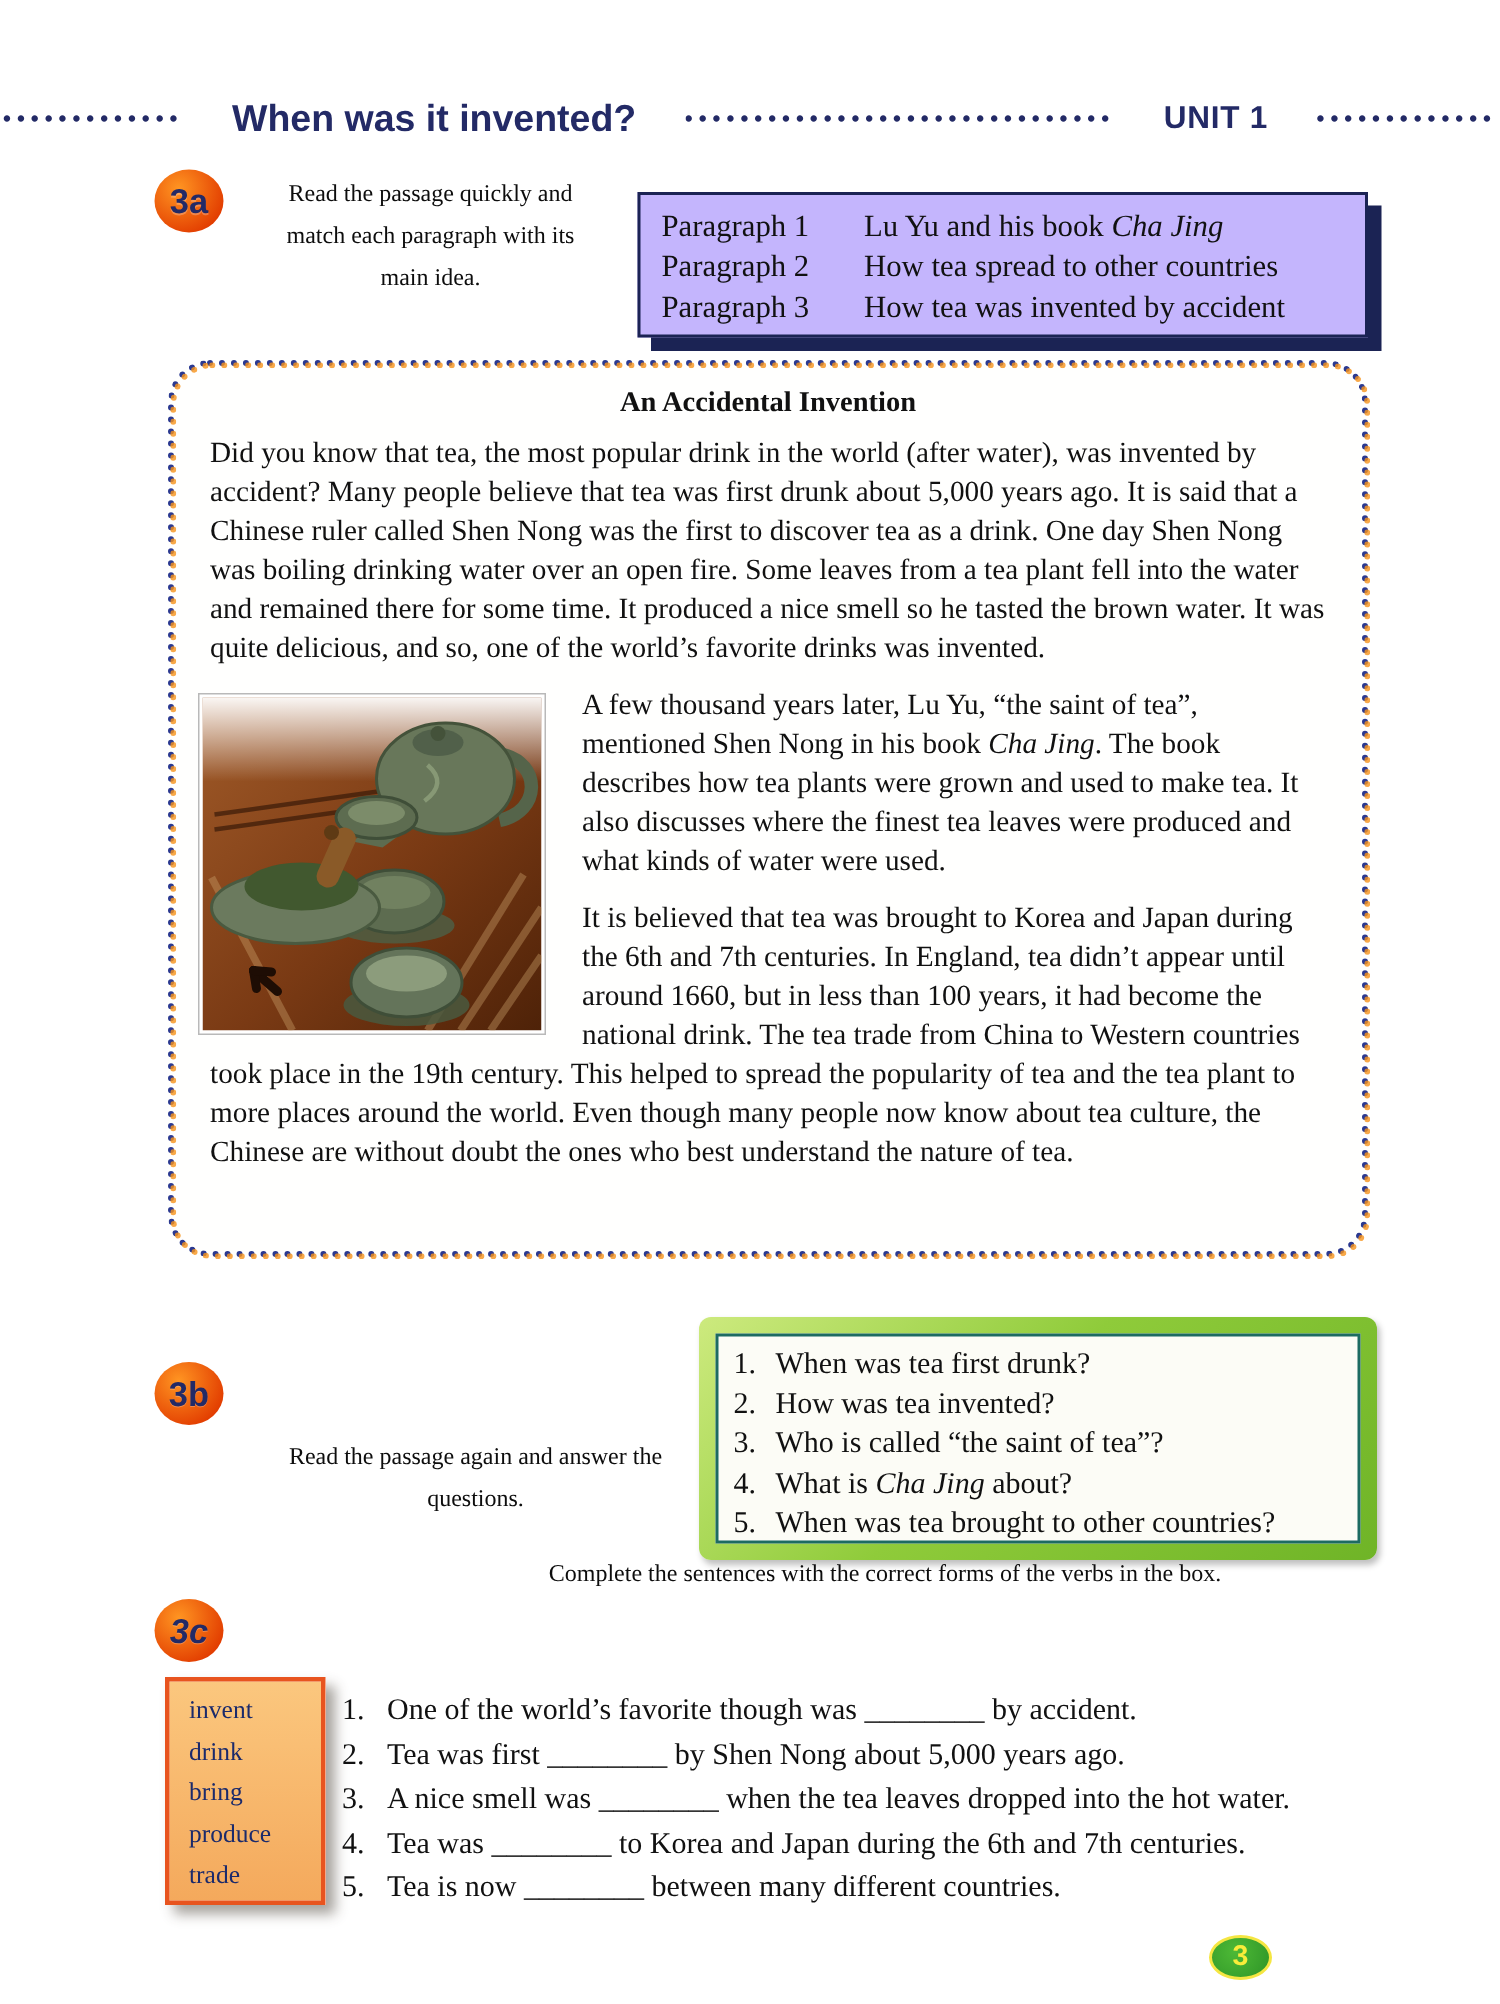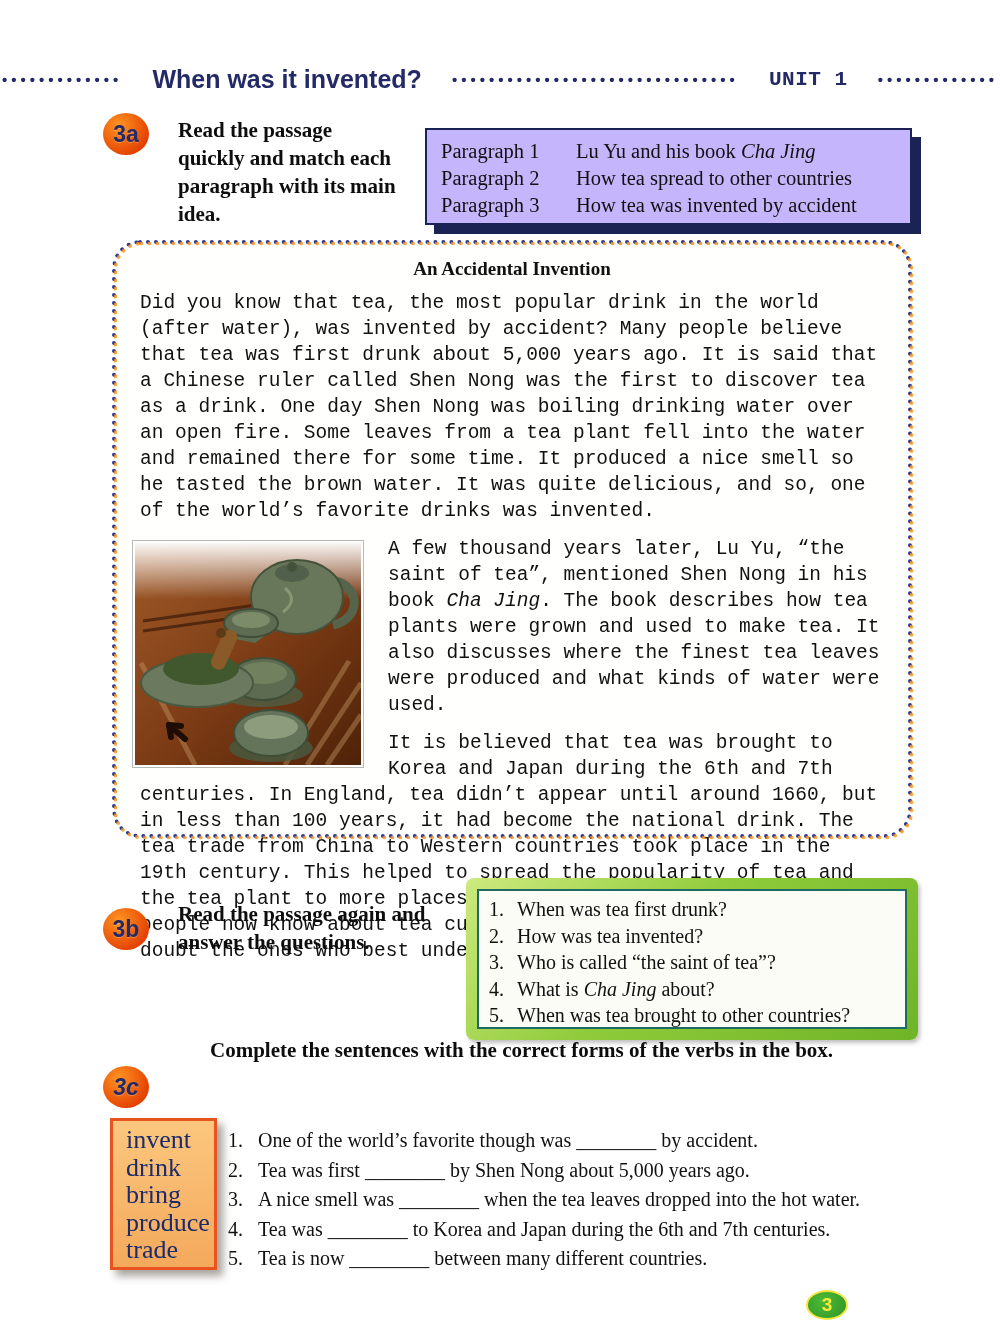--- a/index.html
+++ b/index.html
@@ -10,31 +10,31 @@
   }
   
   .header{
     position:absolute;top:64px;left:0;right:0;height:30px;
     display:flex;align-items:center;justify-content:space-between;
     padding:0 2px;white-space:nowrap;
     font-family:"Liberation Sans", sans-serif;font-weight:bold;color:#232a66;
   }
   .dots{font-size:15px;letter-spacing:4px;color:#232a66;overflow:hidden;}
   .hdr-title{font-size:25px;color:#232a66;margin:0 6px;}
-  .hdr-unit{font-size:21px;letter-spacing:0.5px;margin:0 6px;font-family:Liberation Mono, monospace;}
+  .hdr-unit{font-size:21px;letter-spacing:0.5px;margin:0 6px;}
   
   .badge{
     position:absolute;width:46px;height:42px;border-radius:50%;
     background:radial-gradient(circle at 35% 30%, #ff9522, #e23c00 78%);
     display:flex;align-items:center;justify-content:center;
     font-family:"Liberation Sans", sans-serif;font-weight:bold;
     font-size:23px;color:#232a66;text-shadow:0 1px 0 rgba(255,255,255,.25);
   }
   .instr{
-    position:absolute;font-weight:bold;font-size:21px;line-height:28px;color:#0d0d0d;
+    position:absolute;font-weight:normal;font-size:16px;line-height:28px;color:#0d0d0d;text-align:center;
   }
   
   .match-box{
     position:absolute;left:425px;top:128px;width:487px;height:97px;
     background:#c4b5fd;border:2px solid #1b2354;
     box-shadow:9px 9px 0 0 #1b2354;
     padding:8px 0 0 14px;box-sizing:border-box;
   }
   .match-row{display:grid;grid-template-columns:135px 1fr;font-size:20.5px;line-height:27px;}
   
@@ -43,21 +43,21 @@
     border:4px dotted #2b3990;border-radius:28px;
     background:#fffffe;
     padding:12px 24px 0 24px;box-sizing:border-box;
   }
   .passage-box::after{
     content:"";position:absolute;inset:-4px;border:4px dotted #f7941d;
     border-radius:28px;pointer-events:none;opacity:.8;
     transform:translate(1.5px,1.5px);
   }
   .passage-title{text-align:center;font-weight:bold;font-size:19px;margin:2px 0 10px 0;}
-  .passage p{font-size:19.5px;line-height:26px;margin:0 0 12px 0;font-family:Liberation Mono, monospace;}
+  .passage p{font-size:19.5px;line-height:26px;margin:0 0 12px 0;}
   .photo{
     float:left;width:232px;height:228px;margin:4px 24px 4px -8px;
     background:#fff;border:1px solid #b9b9b9;padding:2px;box-sizing:border-box;
   }
   .photo svg{width:100%;height:100%;display:block;}
   
   .qbox-outer{
     position:absolute;left:466px;top:878px;width:452px;height:162px;
     background:linear-gradient(135deg,#cdea7e 0%,#8fcb3a 45%,#6fb427 100%);
     border-radius:8px;padding:11px;box-sizing:border-box;
@@ -68,21 +68,21 @@
     box-sizing:border-box;padding:5px 10px;
   }
   .q-row{display:grid;grid-template-columns:28px 1fr;font-size:20px;line-height:26.5px;}
   
   .verb-box{
     position:absolute;left:110px;top:1118px;width:107px;height:152px;
     background:linear-gradient(180deg,#fbc77e,#f4a95c);
     border:3px solid #e8541f;box-sizing:border-box;
     box-shadow:6px 6px 8px rgba(60,50,40,.45);
     padding:5px 0 0 13px;
-    color:#1b2a6b;font-size:26px;line-height:27.5px;
+    color:#1b2a6b;font-size:17px;line-height:27.5px;
   }
   .sentences{position:absolute;left:228px;top:1126px;width:706px;}
   .s-row{display:grid;grid-template-columns:30px 1fr;font-size:20px;line-height:29.5px;}
   
   .page-num{
     position:absolute;left:806px;top:1290px;width:42px;height:30px;
     background:radial-gradient(circle at 40% 35%, #4db936, #2e9427);
     border:2px solid #f5e642;border-radius:50%;
     display:flex;align-items:center;justify-content:center;
     color:#f8ec3a;font-weight:bold;font-size:19px;
@@ -182,21 +182,21 @@
           </g>
         </svg>
       </div>
 
       <p><span>A few thousand years later, Lu Yu, “the saint of tea”, mentioned Shen Nong in his book </span><i>Cha Jing</i><span>. The book describes how tea plants were grown and used to make tea. It also discusses where the finest tea leaves were produced and what kinds of water were used.</span></p>
       <p>It is believed that tea was brought to Korea and Japan during the 6th and 7th centuries. In England, tea didn’t appear until around 1660, but in less than 100 years, it had become the national drink. The tea trade from China to Western countries took place in the 19th century. This helped to spread the popularity of tea and the tea plant to more places around the world. Even though many people now know about tea culture, the Chinese are without doubt the ones who best understand the nature of tea.</p>
     </div>
   </div>
 
   <div class="badge" style="left:103px;top:908px;">3b</div>
-  <div class="instr" style="left:178px;top:900px;width:278px;">Read the passage again and answer the questions.</div>
+  <div class="instr" style="left:178px;top:958px;width:278px;">Read the passage again and answer the questions.</div>
 
   <div class="qbox-outer">
     <div class="qbox-inner">
       <div class="q-row">
         <span class="num">1.</span>
         <span><span>When was tea first drunk?</span><i></i><span></span></span>
       </div>
       <div class="q-row">
         <span class="num">2.</span>
         <span><span>How was tea invented?</span><i></i><span></span></span>

